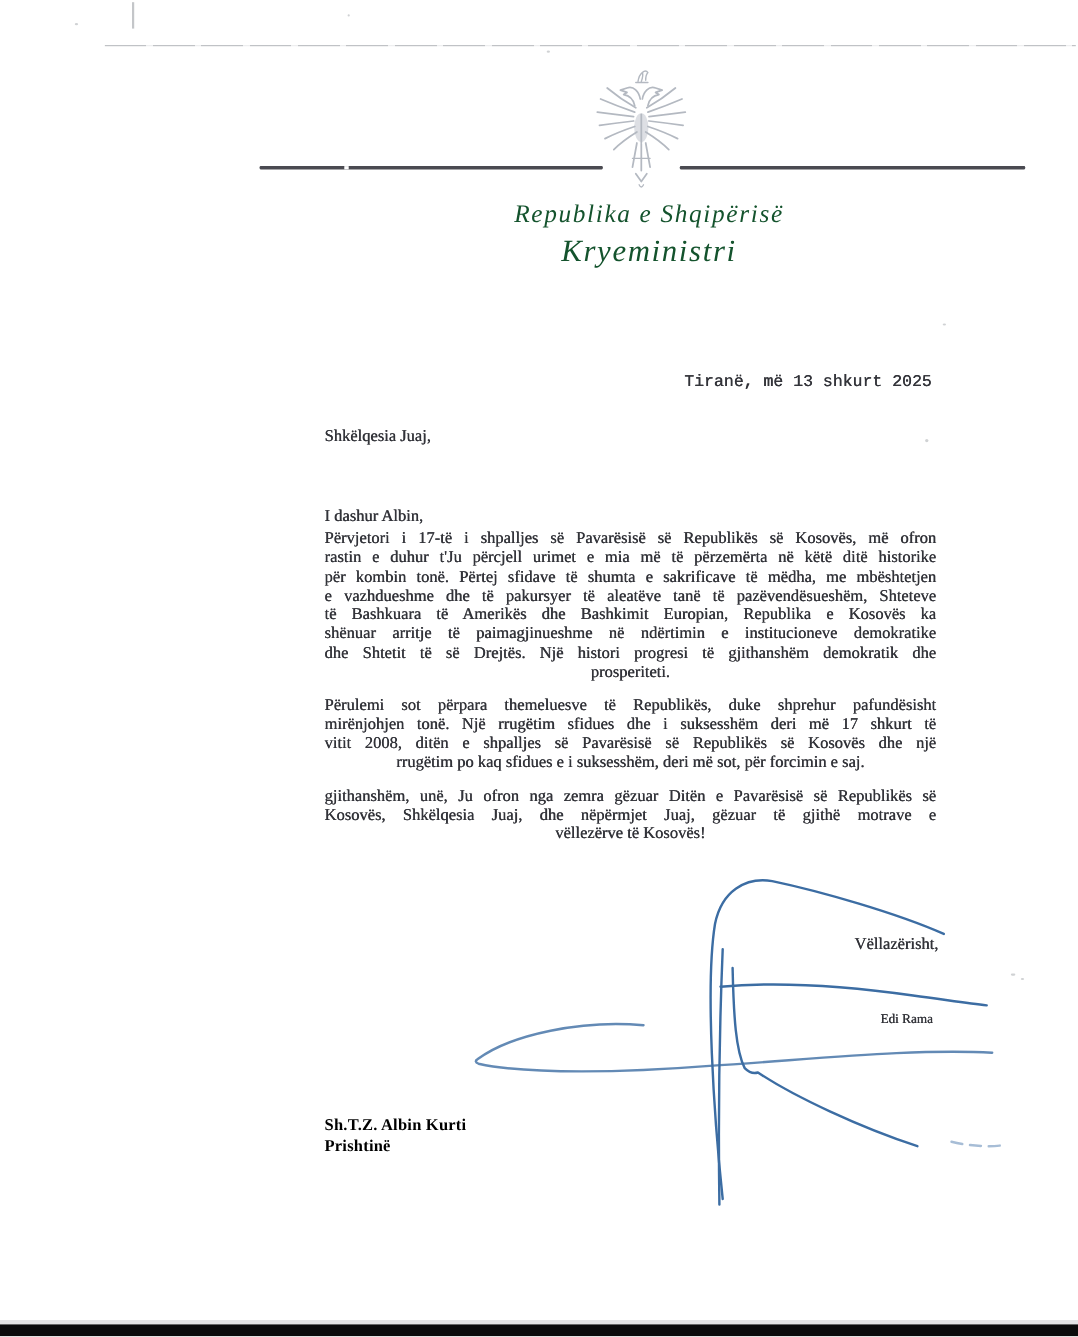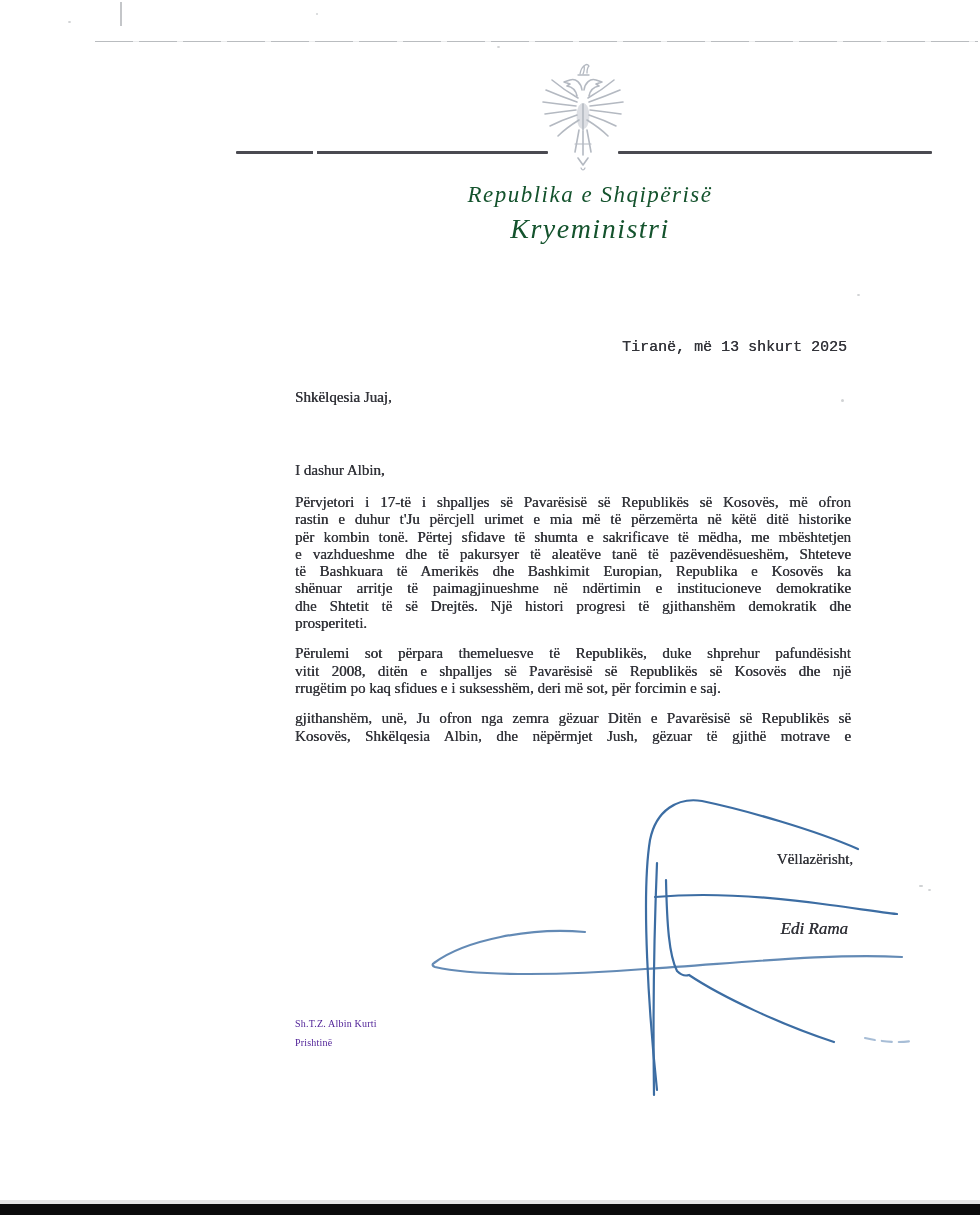--- a/index.html
+++ b/index.html
@@ -24,33 +24,33 @@
   .script1{top:182px;font-size:23px;}
   .script2{top:213px;font-size:28px;}
 
   
   .ink{text-shadow:.3px 0 0 currentColor;}
   .dateline{top:339px;right:133px;font-size:15px;font-family:Liberation Mono, monospace;}
   .sal{left:295px;font-size:15px;}
   .sal1{top:389px;}
   .sal2{top:437px;margin-top:25px;}
   .body{left:295px;top:482px;width:556px;font-size:15px;line-height:17.3px;}
-  .para{margin-bottom:13px;margin-top:12px;}
-  .ln{text-align:left;}
+  .para{margin-bottom:13px;}
+  .ln{text-align:center;}
   .fj{text-align:justify;text-align-last:justify;}
 
   .closing{top:851px;right:127px;font-size:15px;}
-  .signer{top:919px;right:132px;font-size:17px;font-style:italic;}
+  .signer{top:919px;right:132px;font-size:12px;}
 
   .signature{left:410px;top:785px;width:560px;height:330px;}
   .signature path{fill:none;stroke:currentColor;stroke-width:2.2;stroke-linecap:round;}
   .sig-faint{opacity:.45;stroke-dasharray:10 7;}
   .sig-thin{stroke-width:1.4;opacity:.8;}
 
-  .recipient{left:295px;top:1014px;font-size:10px;font-weight:400;line-height:19.3px;letter-spacing:.2px;color:#4c1d95;}
+  .recipient{left:295px;top:1014px;font-size:15px;font-weight:700;line-height:19.3px;letter-spacing:.2px;color:#000000;}
 
   .bar-shadow{left:0;top:1200px;width:980px;height:4px;background:#e4e4e6;}
   .bar{left:0;top:1204px;width:980px;height:11px;background:#0b0b0c;}
 </style>
 </head>
 <body>
 
 <div class="page">
 
   <div class="abs a-topline"></div>
@@ -113,26 +113,28 @@
         <div class="ln fj">rastin e duhur t'Ju përcjell urimet e mia më të përzemërta në këtë ditë historike</div>
         <div class="ln fj">për kombin tonë. Përtej sfidave të shumta e sakrificave të mëdha, me mbështetjen</div>
         <div class="ln fj">e vazhdueshme dhe të pakursyer të aleatëve tanë të pazëvendësueshëm, Shteteve</div>
         <div class="ln fj">të Bashkuara të Amerikës dhe Bashkimit Europian, Republika e Kosovës ka</div>
         <div class="ln fj">shënuar arritje të paimagjinueshme në ndërtimin e institucioneve demokratike</div>
         <div class="ln fj">dhe Shtetit të së Drejtës. Një histori progresi të gjithanshëm demokratik dhe</div>
         <div class="ln">prosperiteti.</div>
       </div>
       <div class="para">
         <div class="ln fj">Përulemi sot përpara themeluesve të Republikës, duke shprehur pafundësisht</div>
+        <div class="ln fj">mirënjohjen tonë. Një rrugëtim sfidues dhe i suksesshëm deri më 17 shkurt të</div>
         <div class="ln fj">vitit 2008, ditën e shpalljes së Pavarësisë së Republikës së Kosovës dhe një</div>
         <div class="ln">rrugëtim po kaq sfidues e i suksesshëm, deri më sot, për forcimin e saj.</div>
       </div>
       <div class="para">
         <div class="ln fj">gjithanshëm, unë, Ju ofron nga zemra gëzuar Ditën e Pavarësisë së Republikës së</div>
-        <div class="ln fj">Kosovës, Shkëlqesia Albin, dhe nëpërmjet Jush, gëzuar të gjithë motrave e</div>
+        <div class="ln fj">Kosovës, Shkëlqesia Juaj, dhe nëpërmjet Juaj, gëzuar të gjithë motrave e</div>
+        <div class="ln">vëllezërve të Kosovës!</div>
       </div>
     </div>
 
   <svg class="abs signature" viewBox="0 0 560 330" style="color: rgb(60, 109, 163);">
 
     <path d="M247,305 C239,230 231,110 240,55 C246,25 268,12 292,16 C335,25 405,45 448,64"></path>
 
     <path d="M247,78 C244,150 243,240 244,310"></path>
 
     <path d="M256,95 C257,140 259,170 267,186 C272,191 276,191 279,190 C312,212 372,240 424,257"></path>

